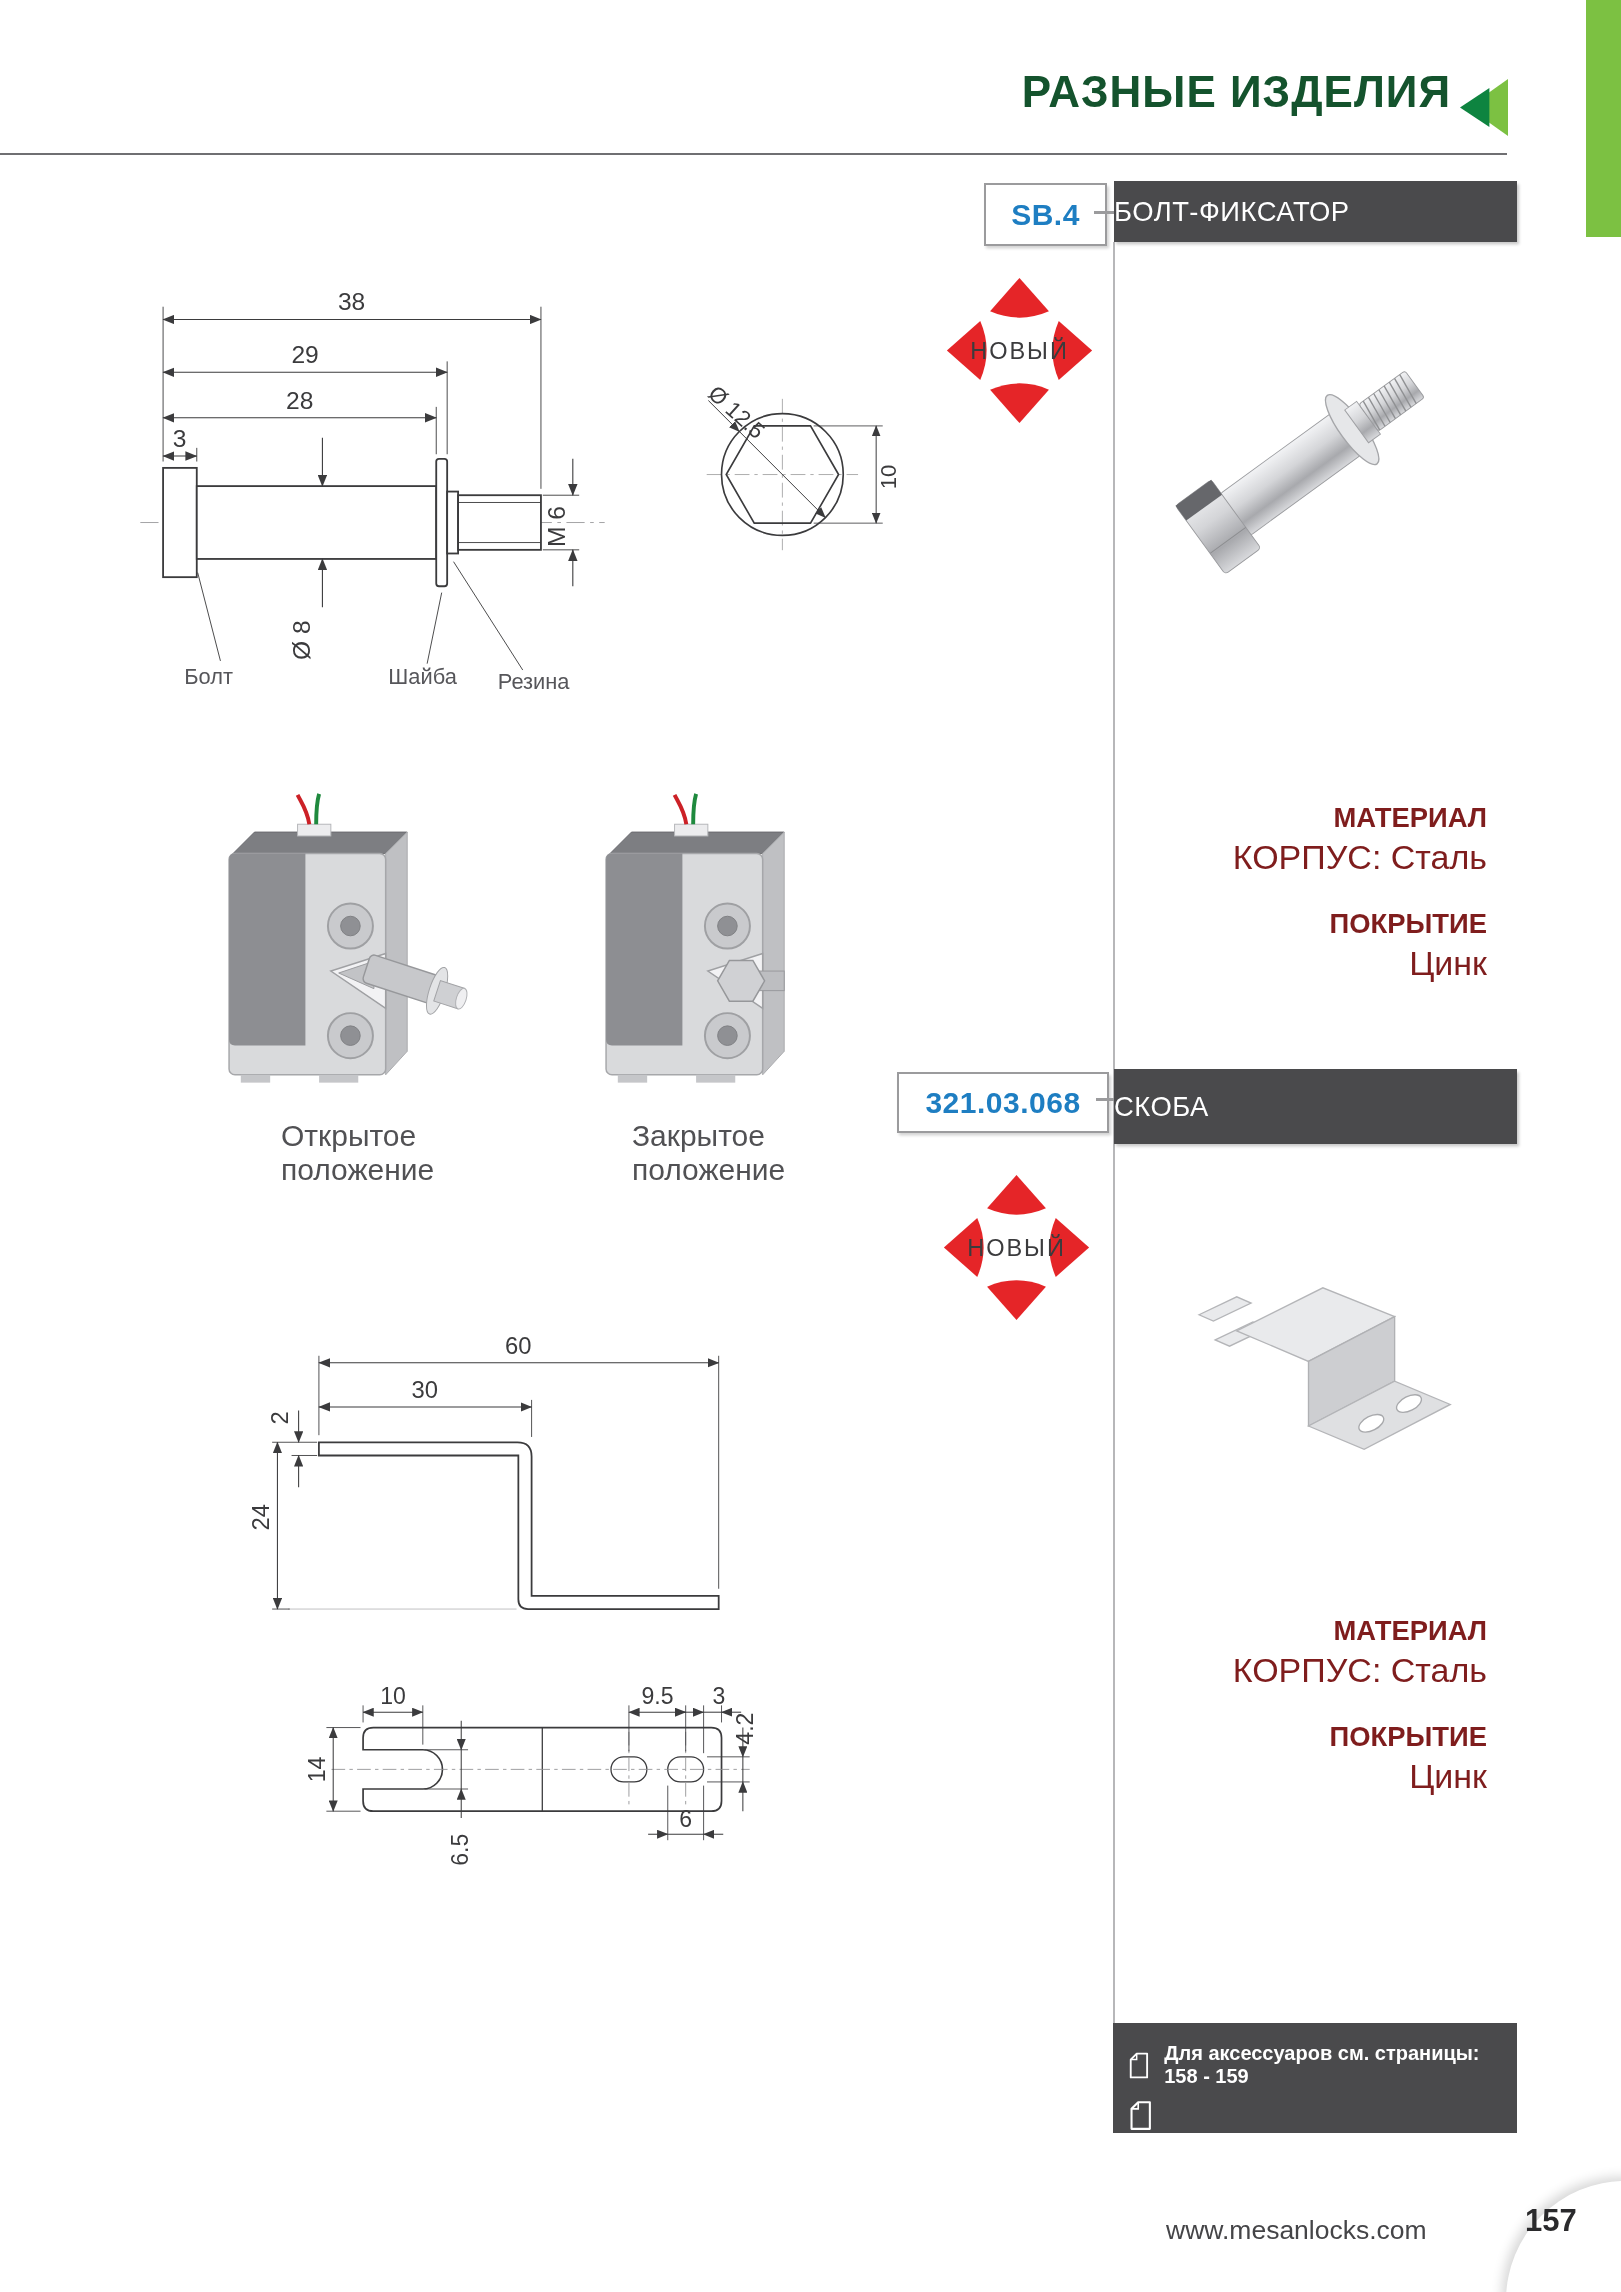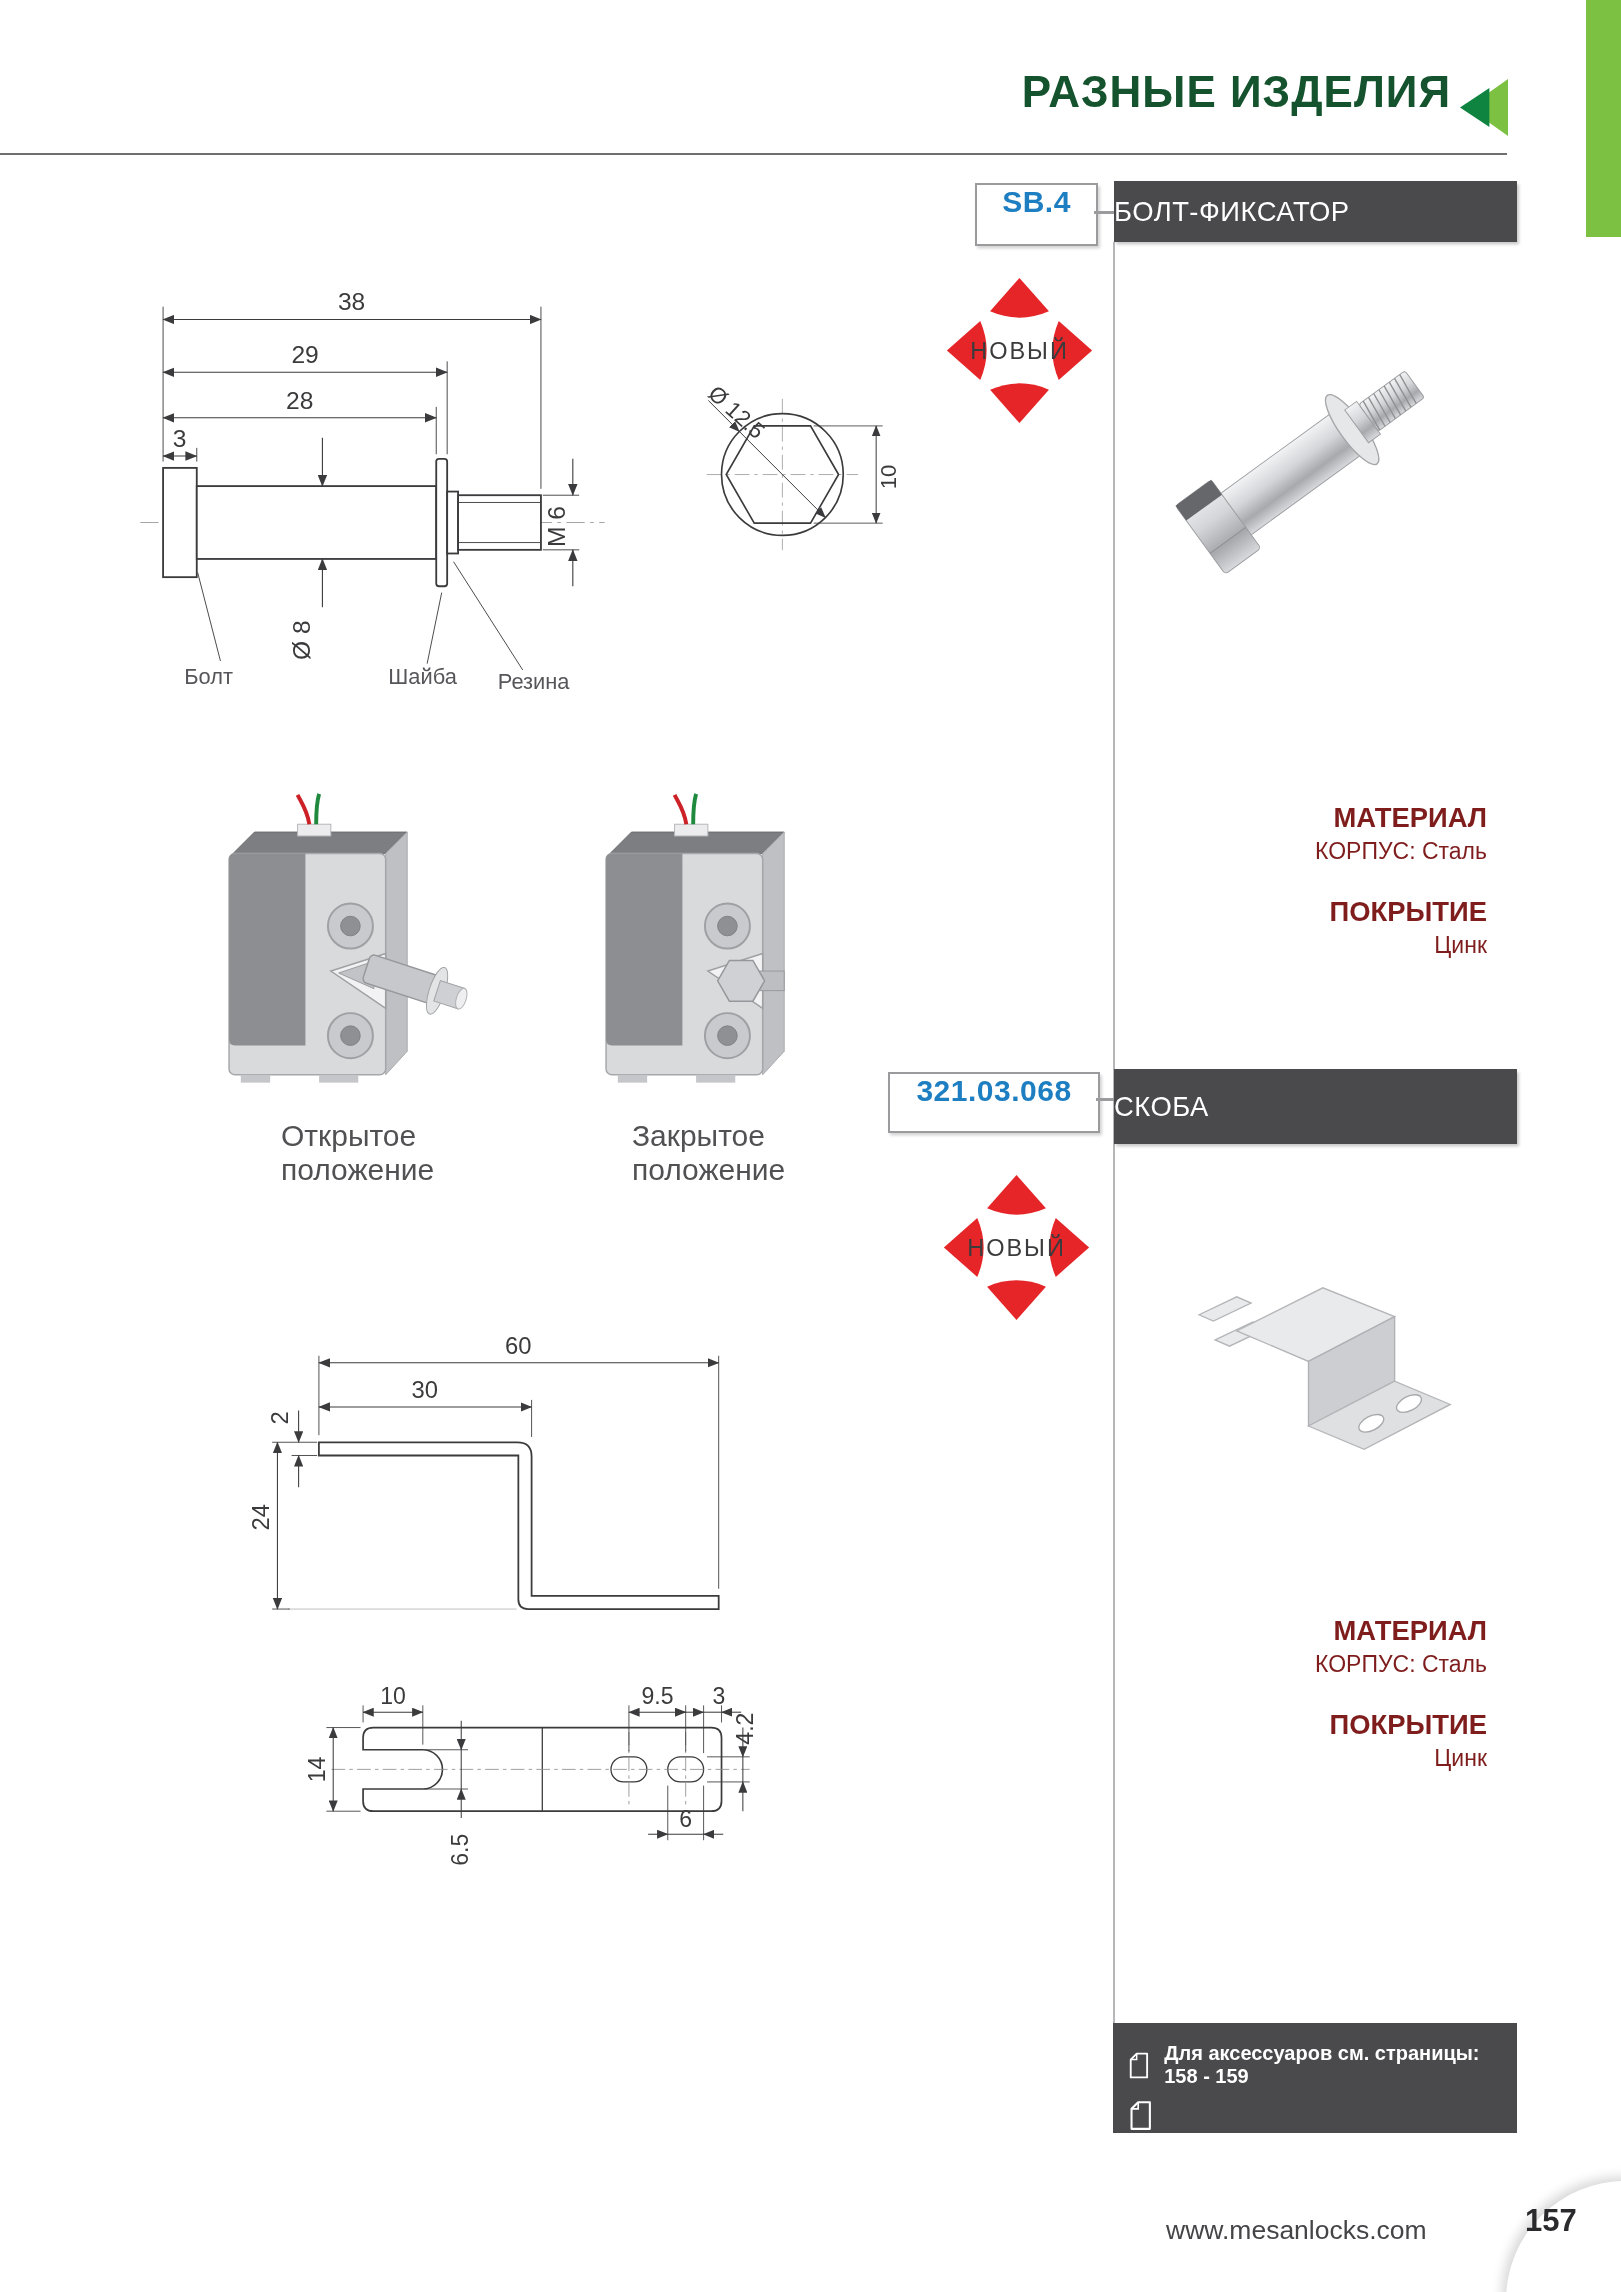--- a/index.html
+++ b/index.html
@@ -5,31 +5,31 @@
   html,body{margin:0;padding:0;background:#e8e8e8;}
   .page{position:relative;width:1621px;height:2293px;background:#ffffff;overflow:hidden;
         font-family:"Liberation Sans",sans-serif;}
   .abs{position:absolute;}
   
   .header-title{left:843px;top:67px;width:608px;text-align:right;font-size:44px;font-weight:bold;
                 color:#14532d;letter-spacing:1px;}
   .green-bar{left:1586px;top:0;width:35px;height:237px;background:#7cc142;}
   .hrule{left:0;top:153px;width:1507px;height:2px;background:#6f6f72;}
   
-  .code-box{display:flex;justify-content:center;background:#fff;
+  .code-box{display:flex;align-items:center;justify-content:center;background:#fff;
             border:2px solid #9b9b9d;box-shadow:2px 2.9px 2.9px rgba(0,0,0,.18);
-            color:#1e7ec2;font-weight:bold;font-size:30px;letter-spacing:0.5px;}
+            color:#1e7ec2;font-weight:bold;font-size:30px;letter-spacing:0.5px;margin-left:9px;}
   .title-bar{display:flex;align-items:center;justify-content:flex-start;background:#4a4a4c;
              box-shadow:2px 2.9px 2.9px rgba(0,0,0,.22);color:#ffffff;font-size:27.4px;letter-spacing:0.5px;}
   .connector{background:#9b9b9d;}
   .vline{left:1113px;top:242px;width:2px;height:1781px;background:#b7b7b9;}
   
   .spec-block{width:353px;color:#7f1d1d;text-align:right;}
   .spec-h{font-weight:bold;font-size:27.4px;margin-bottom:3.9px;}
-  .spec-v{font-size:23px;}
+  .spec-v{font-size:34px;}
   .spec-gap{height:31px;}
   
   .pos-label{width:225px;font-size:30px;line-height:1.14;color:#515154;}
   
   .footer-box{left:1113px;top:2023px;width:404px;height:110px;background:#4a4a4c;
               display:flex;flex-direction:column;justify-content:flex-end;gap:9.8px;box-sizing:border-box;padding-left:13.7px;}
   .footer-row{display:flex;align-items:center;gap:13.7px;}
   .footer-row span{color:#fff;font-weight:bold;font-size:20px;}
   .site-url{left:1166px;top:2215px;font-size:26.5px;color:#454548;}
   .corner-bulge{left:1506px;top:2181px;width:239px;height:239px;border-radius:50%;background:#fff;

